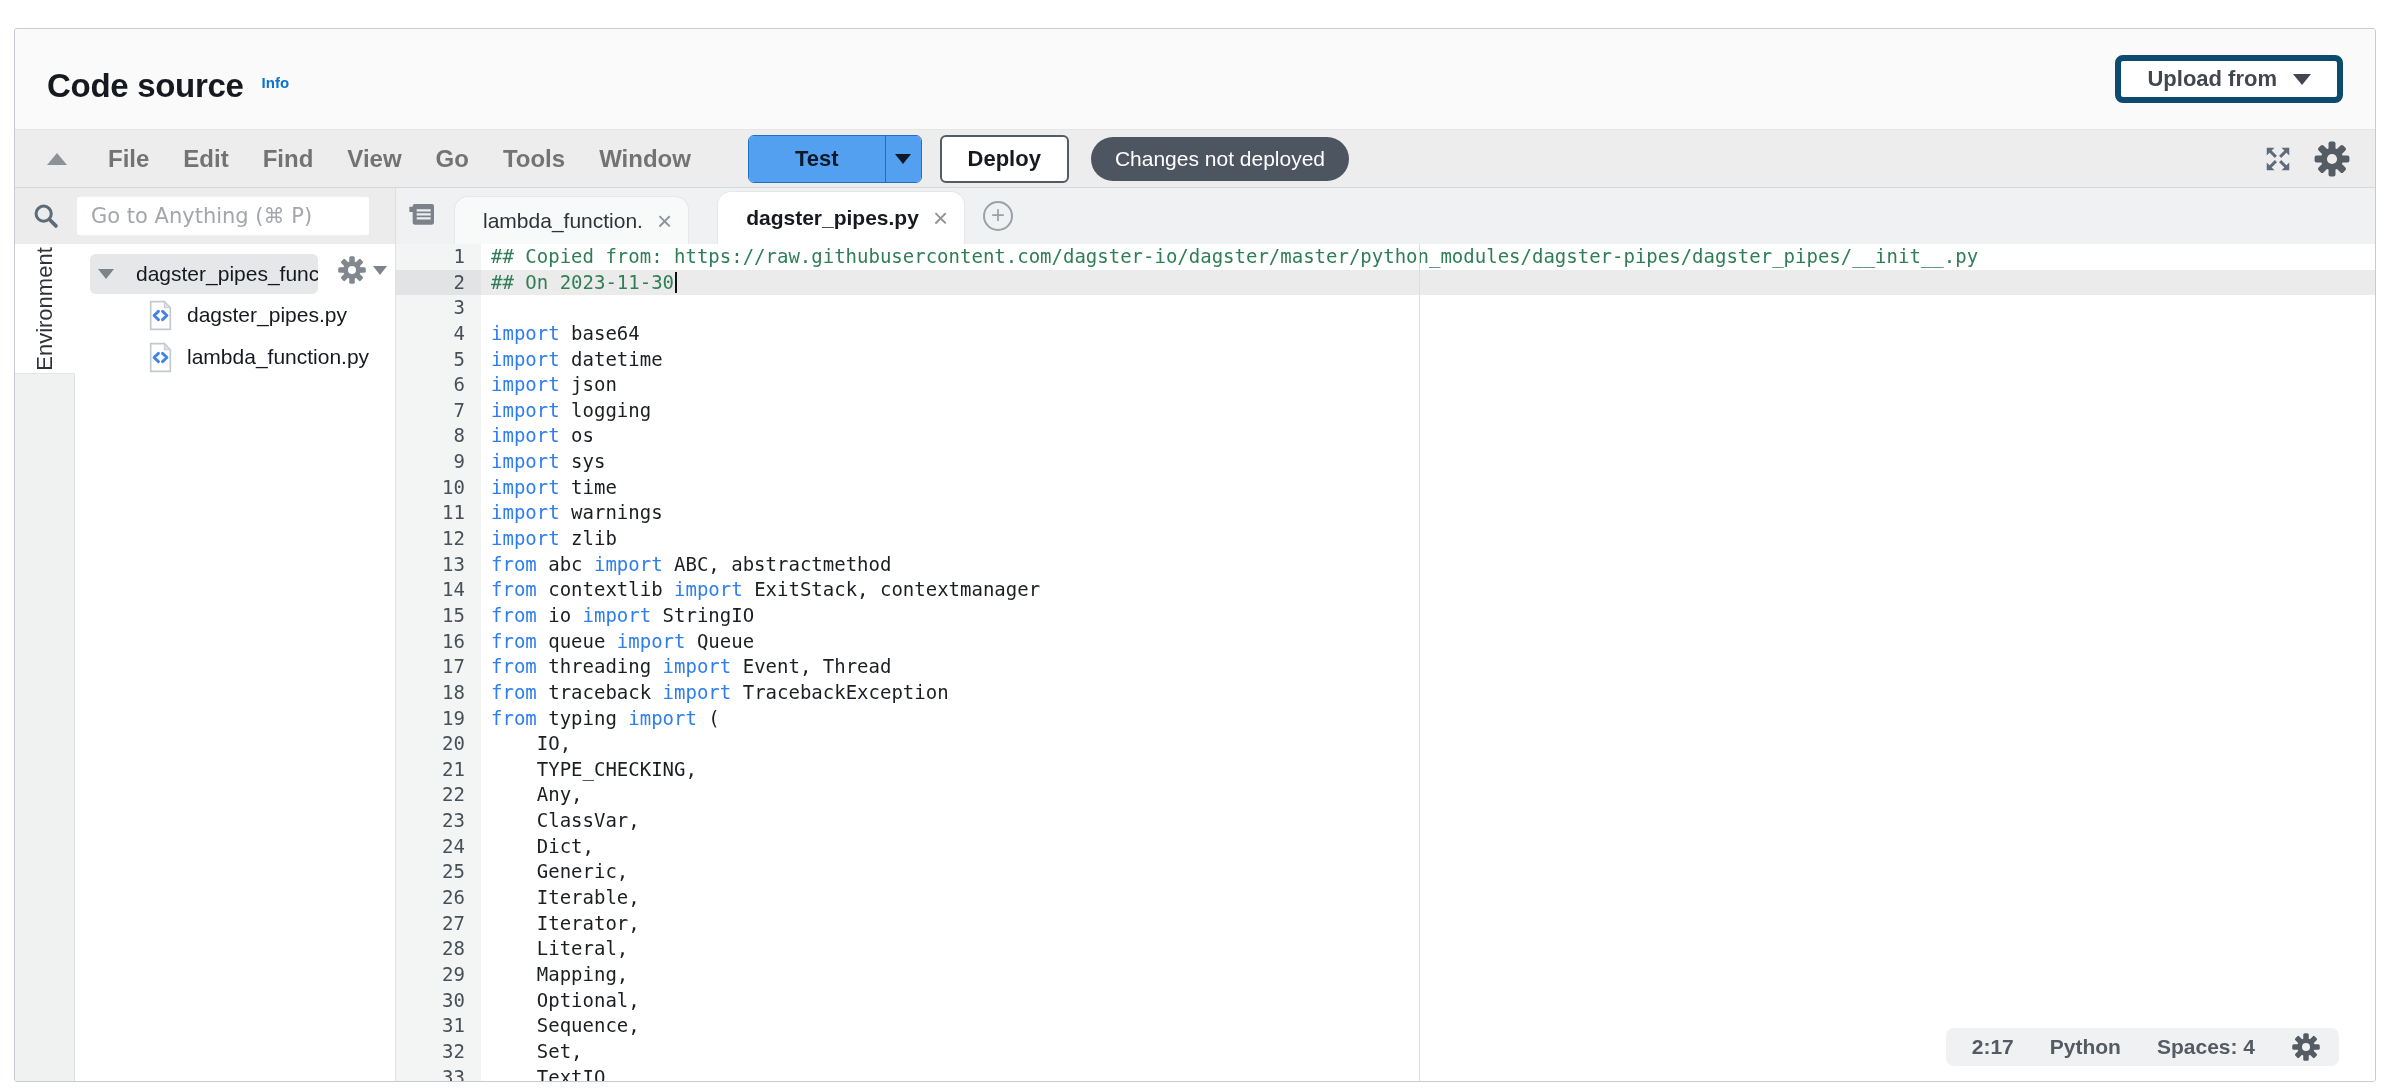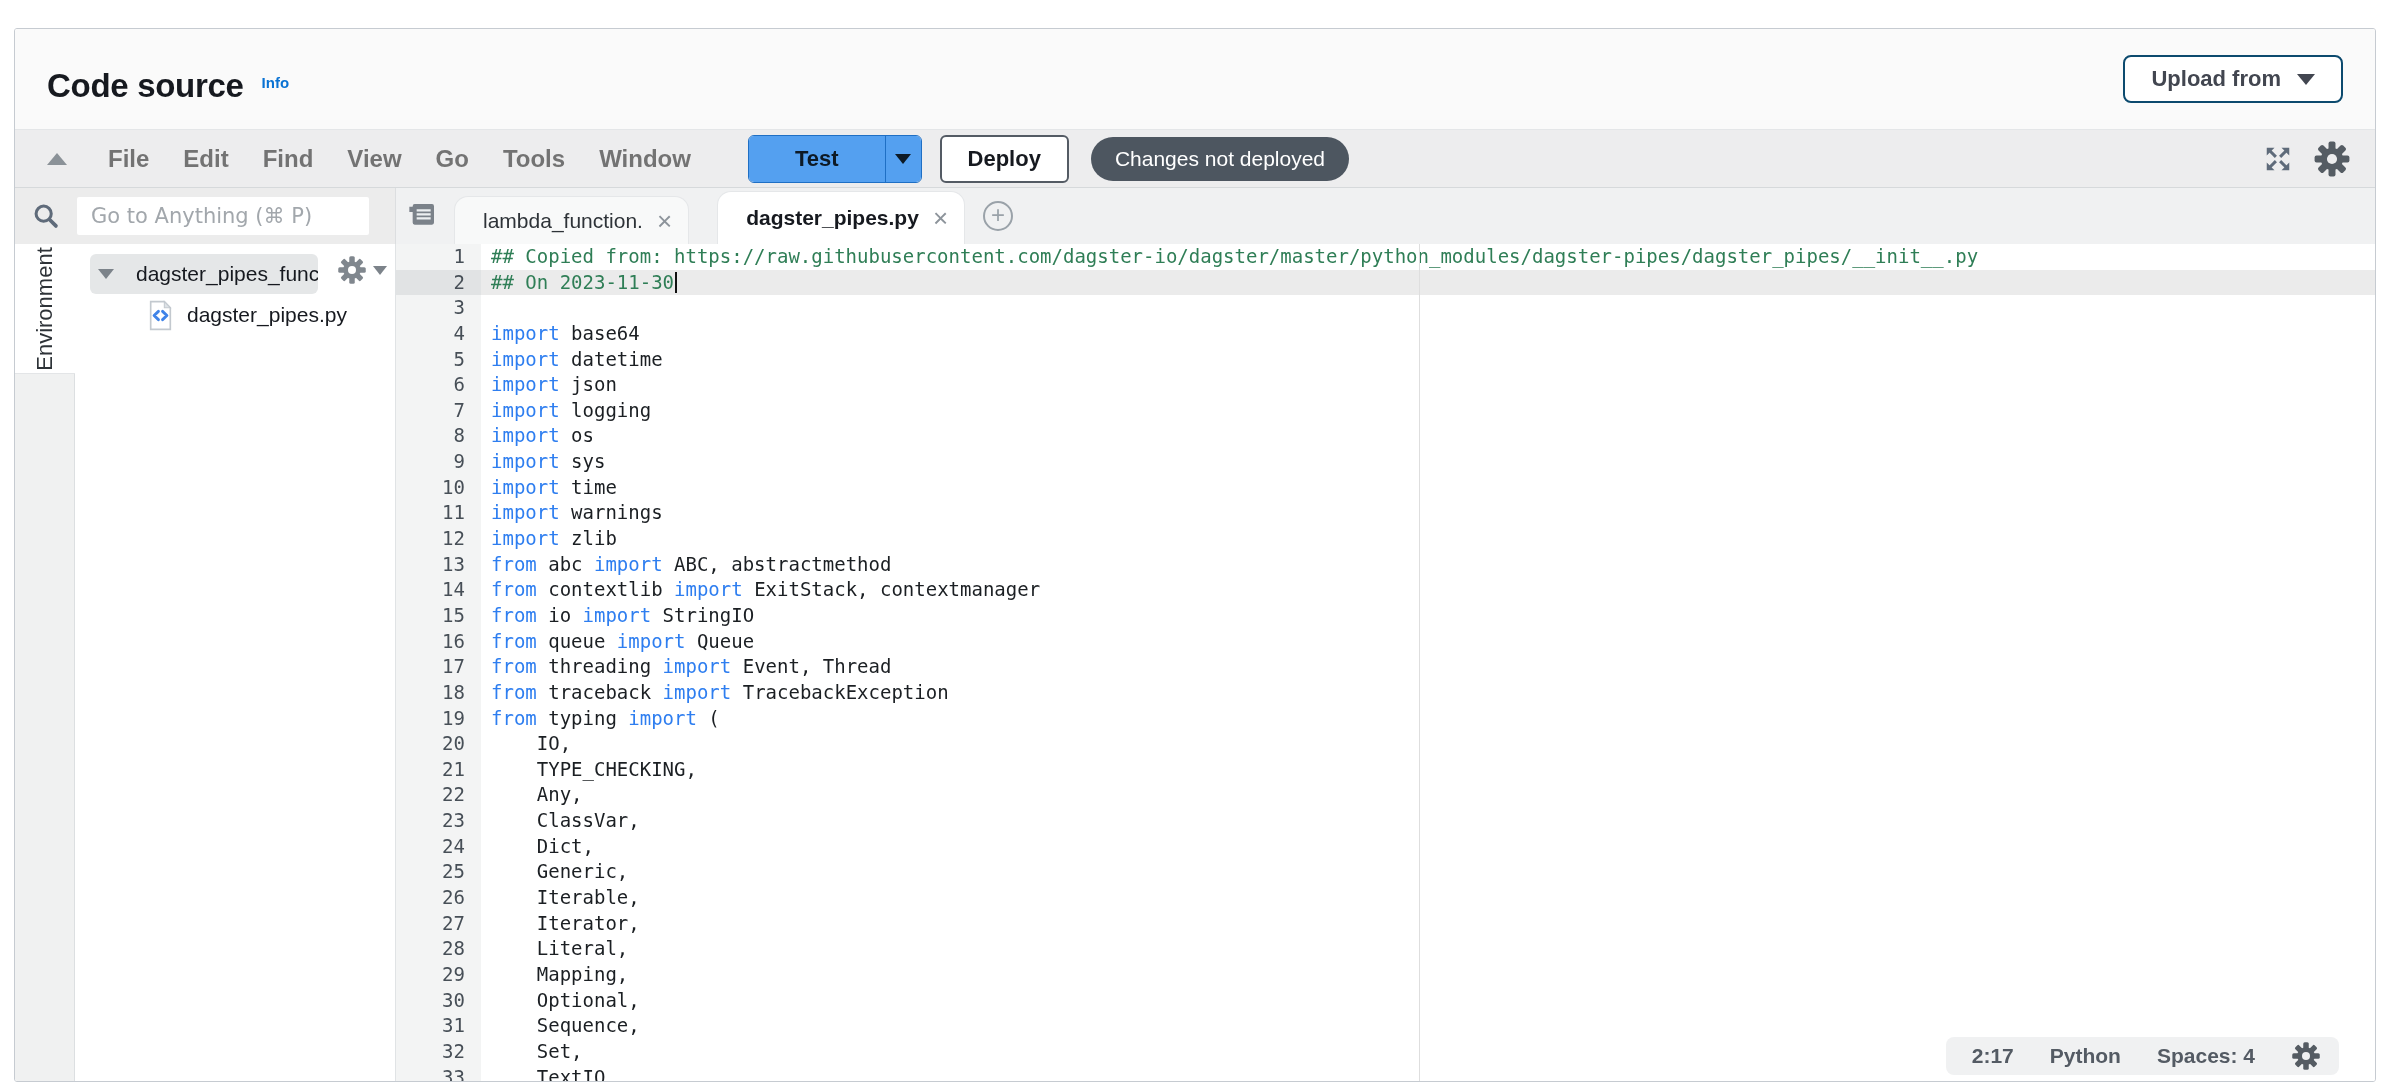--- a/index.html
+++ b/index.html
@@ -22,21 +22,21 @@
   
   .hdr {
     height: 100px; background: #fafafa;
     display: flex; align-items: center;
     padding: 0 32px;
   }
   .hdr-title { font-size: 33px; font-weight: bold; letter-spacing: -0.3px; margin-top: 14px; }
   .hdr-info  { color: var(--link); font-weight: bold; font-size: 15px; margin-left: 18px; margin-top: 6px; cursor: pointer; }
   .upload-btn {
     margin-left: auto; height: 48px; padding: 0 26px;
-    border: 2px solid #0c4a6e; border-radius: 8px; background: #fff;
+    border: 6px solid #0c4a6e; border-radius: 8px; background: #fff;
     display: flex; align-items: center; gap: 16px;
     font-size: 22px; font-weight: bold; color: #424650; cursor: pointer;
   }
   .caret-down { width: 0; height: 0; border-left: 9px solid transparent; border-right: 9px solid transparent; border-top: 11px solid #424650; }
   
   .menubar {
     height: 59px; background: #ededee;
     border-top: 1px solid #e4e6e8; border-bottom: 1px solid #d6d9db;
     display: flex; align-items: center; padding: 0 24px;
   }
@@ -95,21 +95,21 @@
   .code-row { display: flex; height: 25.65px; line-height: 25.65px; font-size: 19px; }
   .code-row.active { background: #ebebeb; }
   .gut { width: 85px; flex: none; background: #f3f4f4; color: #474f57; text-align: right; padding-right: 16px; cursor: pointer; }
   .code-row.active .gut { background: #e1e3e4; }
   .code { white-space: pre; padding-left: 10px; color: #1b1f23; cursor: text; }
   .tok-k { color: var(--kw); }
   .tok-c { color: var(--cm); }
   .cursor { display: inline-block; width: 2px; height: 21px; background: #111; vertical-align: -4px; margin-left: 1px; }
   .print-margin { position: absolute; top: 0; bottom: 0; left: 1023px; width: 1px; background: #dedede; pointer-events: none; z-index: 2; }
   .statuspill {
-    position: absolute; right: 36px; bottom: 6px; height: 38px; z-index: 3;
+    position: absolute; right: 36px; bottom: 15px; height: 38px; z-index: 3;
     background: #f0f1f2; border-radius: 8px;
     display: flex; align-items: center; gap: 36px; padding: 0 18px 0 26px;
     font-family: "Liberation Sans", sans-serif; font-size: 21px; font-weight: bold; color: #545b64;
   }
   .statuspill span { cursor: pointer; }
 </style>
 </head>
 <body>
 
 <div class="card">
@@ -233,20 +233,28 @@
         <span class="gear-caret"></span>
       </div>
       <div id="tree-files">
           <div class="tree-file">
             <svg width="27" height="31" viewBox="0 0 26 30">
               <path d="M3.5 1.5h13.2l5.8 6V28.5H3.5z" fill="#fff" stroke="#c3c9cf" stroke-width="1.6"></path>
               <path d="M16.7 1.5l5.8 6h-5.8z" fill="#dde2e6" stroke="#c3c9cf" stroke-width="1"></path>
               <path d="M11 11 L6.8 15 L11 19 M15 11 L19.2 15 L15 19" fill="none" stroke="#3f83e8" stroke-width="2.8" stroke-linecap="round" stroke-linejoin="round"></path>
             </svg>
             <span class="tree-file-label">dagster_pipes.py</span>
+          </div>
+          <div class="tree-file">
+            <svg width="27" height="31" viewBox="0 0 26 30">
+              <path d="M3.5 1.5h13.2l5.8 6V28.5H3.5z" fill="#fff" stroke="#c3c9cf" stroke-width="1.6"></path>
+              <path d="M16.7 1.5l5.8 6h-5.8z" fill="#dde2e6" stroke="#c3c9cf" stroke-width="1"></path>
+              <path d="M11 11 L6.8 15 L11 19 M15 11 L19.2 15 L15 19" fill="none" stroke="#3f83e8" stroke-width="2.8" stroke-linecap="round" stroke-linejoin="round"></path>
+            </svg>
+            <span class="tree-file-label">lambda_function.py</span>
           </div>
         </div>
     </div>
 
     <div class="editor">
       <div class="code-lines" id="code-lines">
           <div class="code-row">
             <div class="gut">1</div>
             <div class="code"><span class="tok-c">## Copied from: https://raw.githubusercontent.com/dagster-io/dagster/master/python_modules/dagster-pipes/dagster_pipes/__init__.py</span></div>
           </div>

